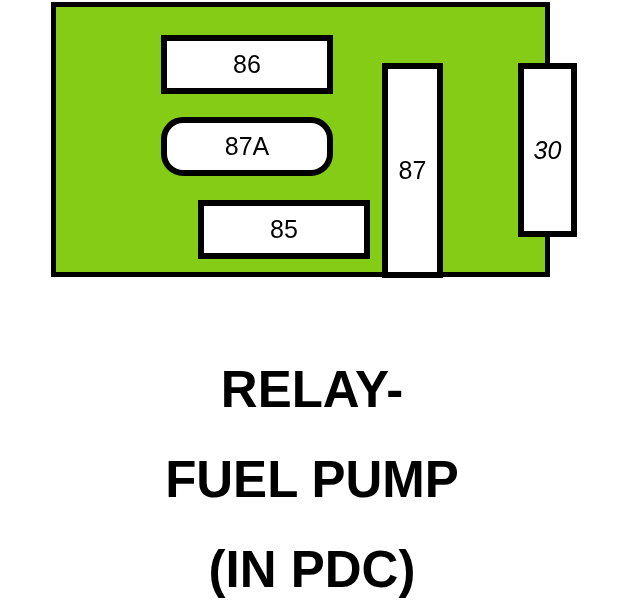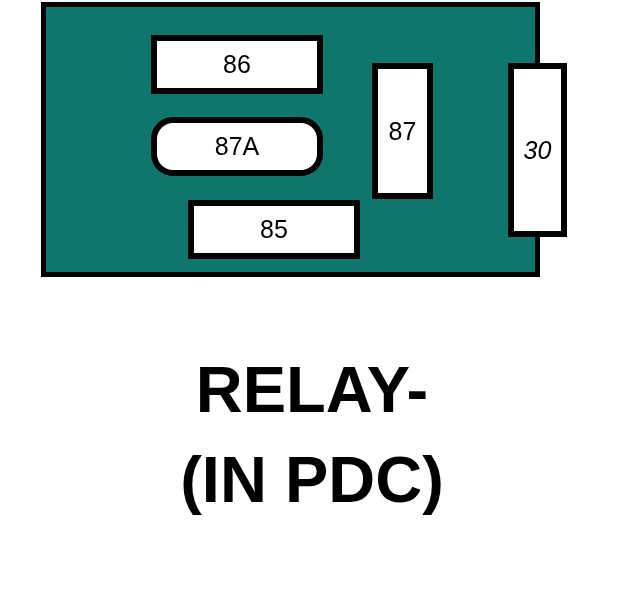--- a/index.html
+++ b/index.html
@@ -12,27 +12,27 @@
     height: 600px;
     position: relative;
     overflow: hidden;
     font-family: "Liberation Sans", sans-serif;
     color: #000000;
   }
 
   
   #relay-housing {
     position: absolute;
-    left: 41px;
+    left: 51px;
     top: 2px;
     width: 499px;
     height: 275px;
     box-sizing: border-box;
     border: 5px solid #000000;
-    background: #0f766e;
+    background: #84cc16;
   }
 
   
   .terminal {
     position: absolute;
     box-sizing: border-box;
     border: 6px solid #000000;
     background: #ffffff;
     display: flex;
     align-items: center;
@@ -54,35 +54,35 @@
     height: 59px;
   }
   #terminal-86  { top: 28px; }
   #terminal-87a { top: 110px; border-radius: 22px; }
   #terminal-85  { top: 193px; margin-left: 37px; }
 
   
   .terminal.vertical {
     top: 56px;
   }
-  #terminal-87 { left: 326px; width: 61px; height: 136px; }
+  #terminal-87 { left: 326px; width: 61px; height: 215px; }
   #terminal-30 { left: 462px; width: 59px; height: 174px; font-style: italic; }
 
   
   #component-caption {
     position: absolute;
     left: 0;
     top: 345px;
     width: 624px;
     text-align: center;
   }
   #component-caption .caption-line {
     display: block;
     font-family: "Liberation Sans", sans-serif;
-    font-size: 65px;
+    font-size: 51px;
     font-weight: bold;
     line-height: 90px;
     letter-spacing: 0px;
     color: #000000;
     white-space: nowrap;
   }
 </style>
 </head>
 <body>
 
@@ -105,14 +105,15 @@
   </div>
 
   <div class="terminal vertical" id="terminal-30">
     <span class="terminal-label">30</span>
   </div>
 
 </div>
 
 <div id="component-caption">
   <span class="caption-line">RELAY-</span>
+  <span class="caption-line">FUEL PUMP</span>
   <span class="caption-line">(IN PDC)</span>
 </div>
 
 </body></html>

